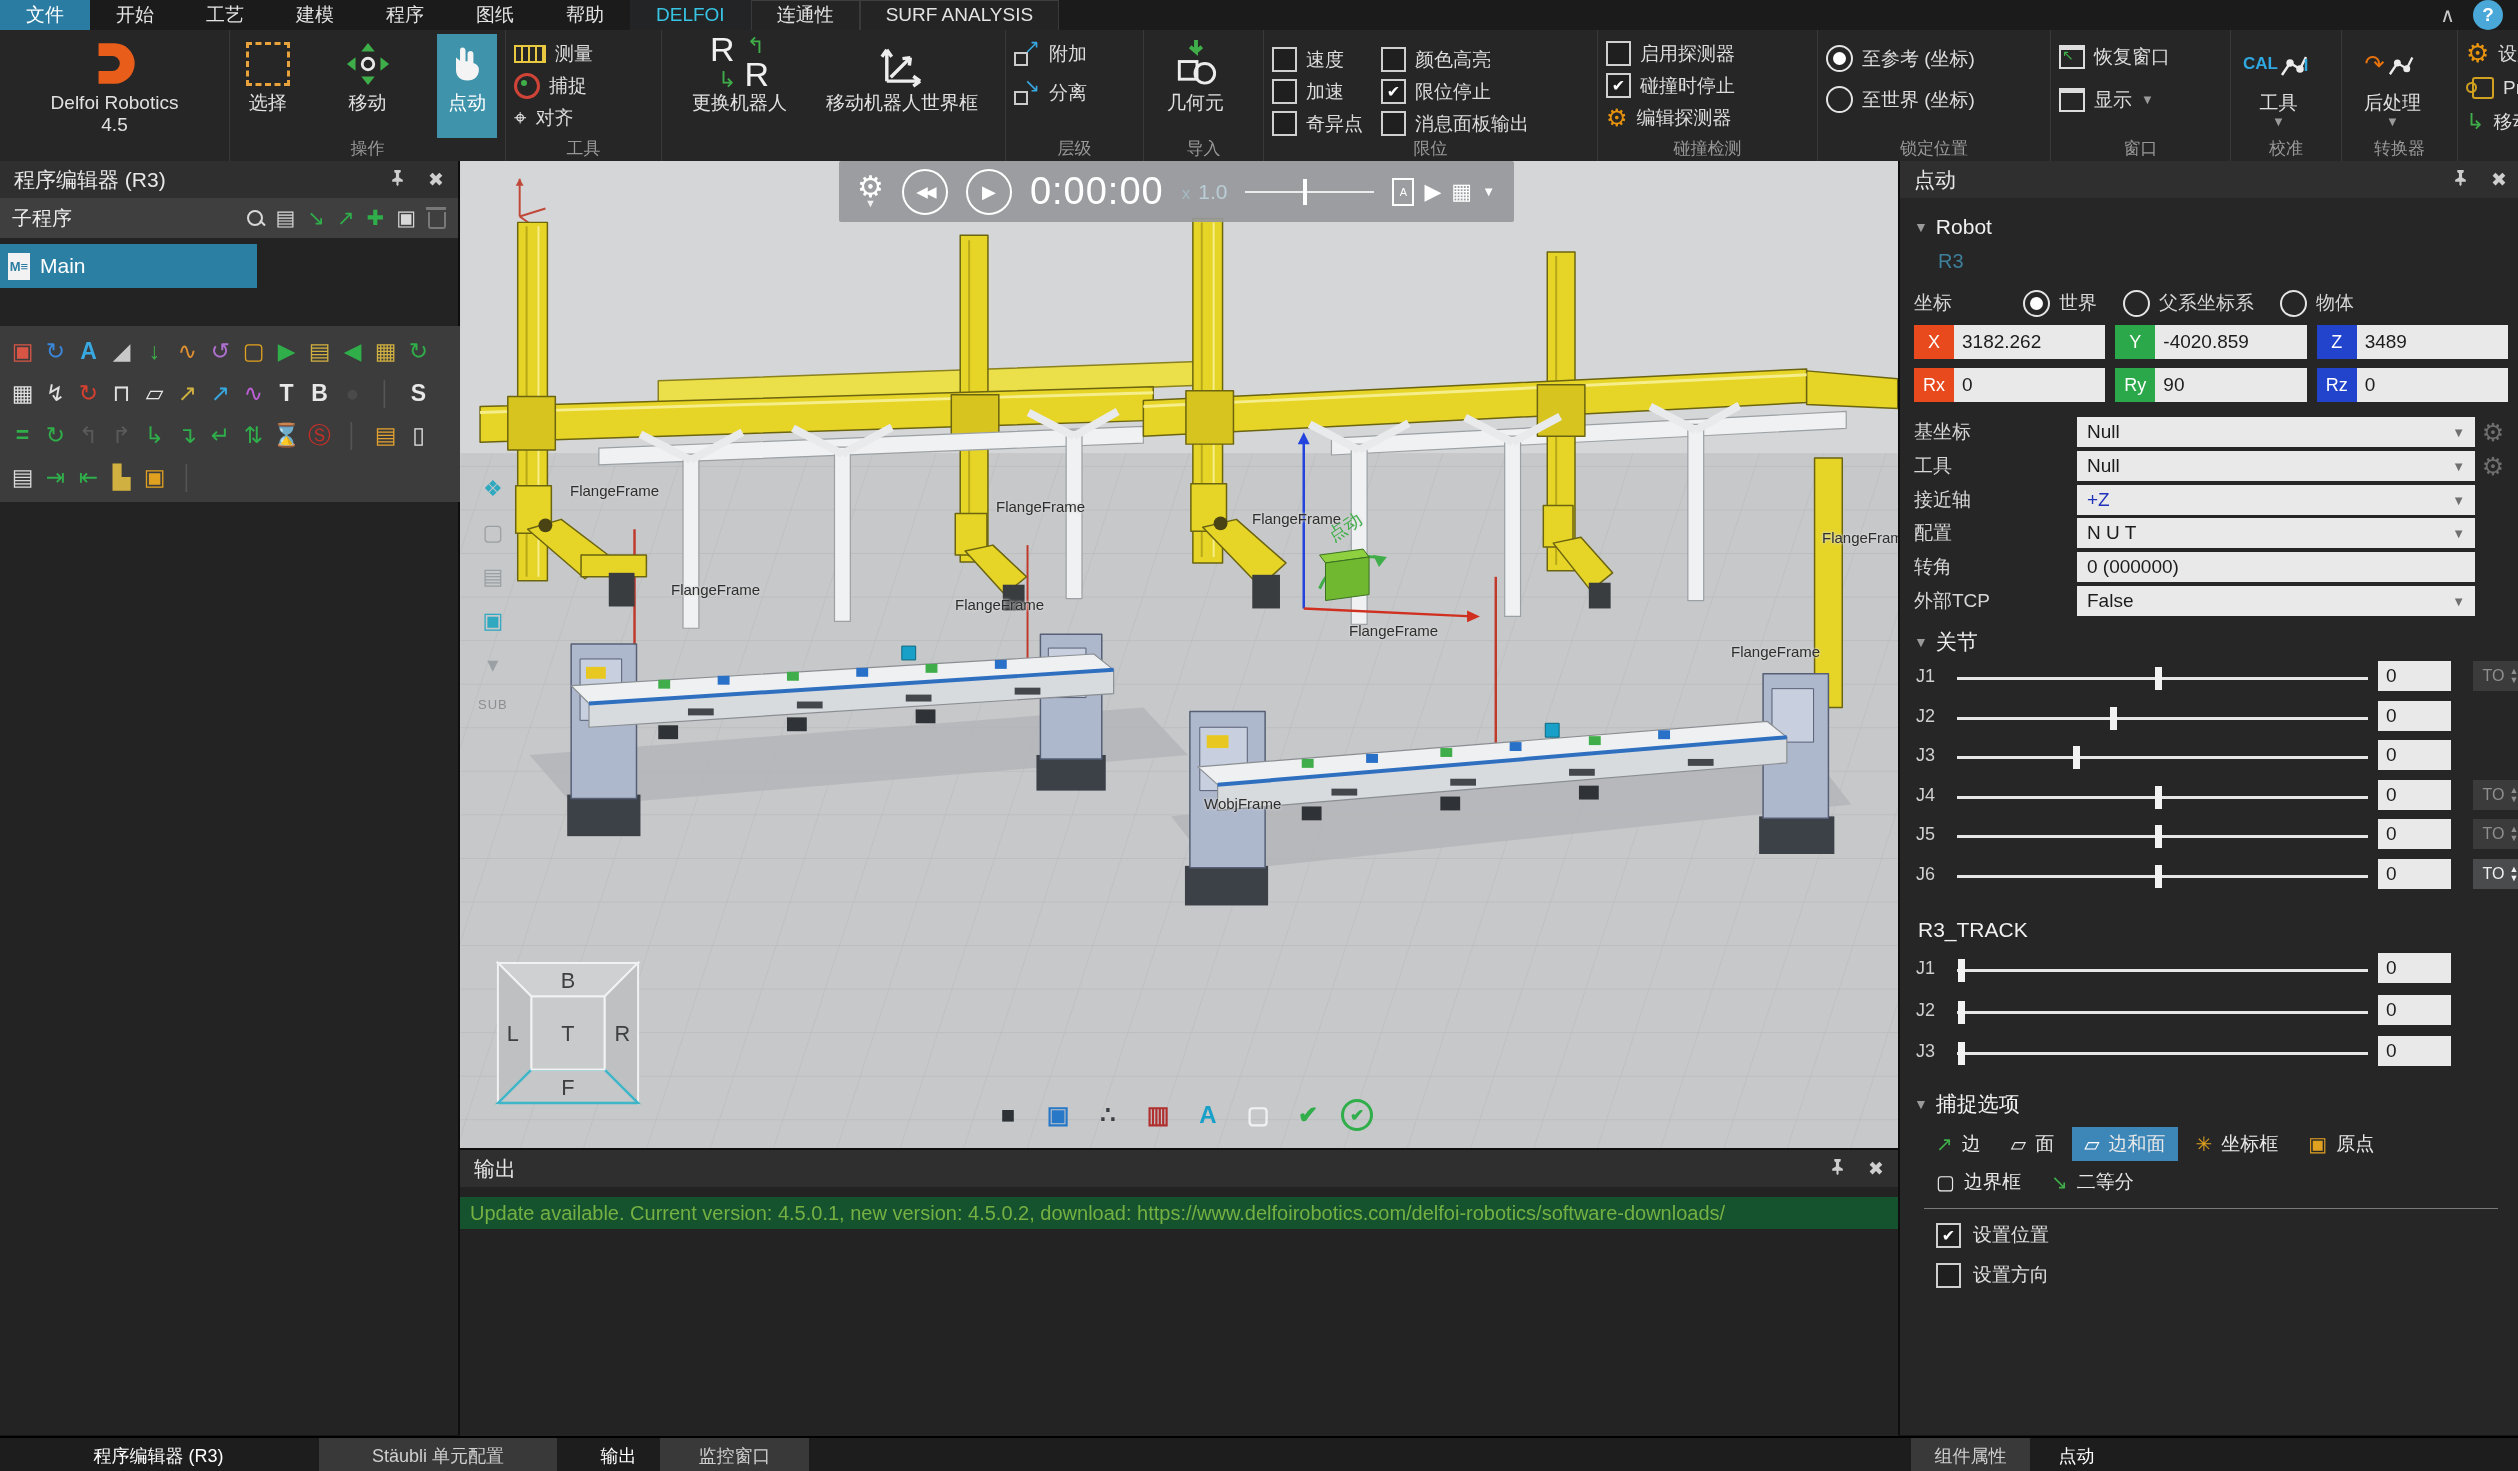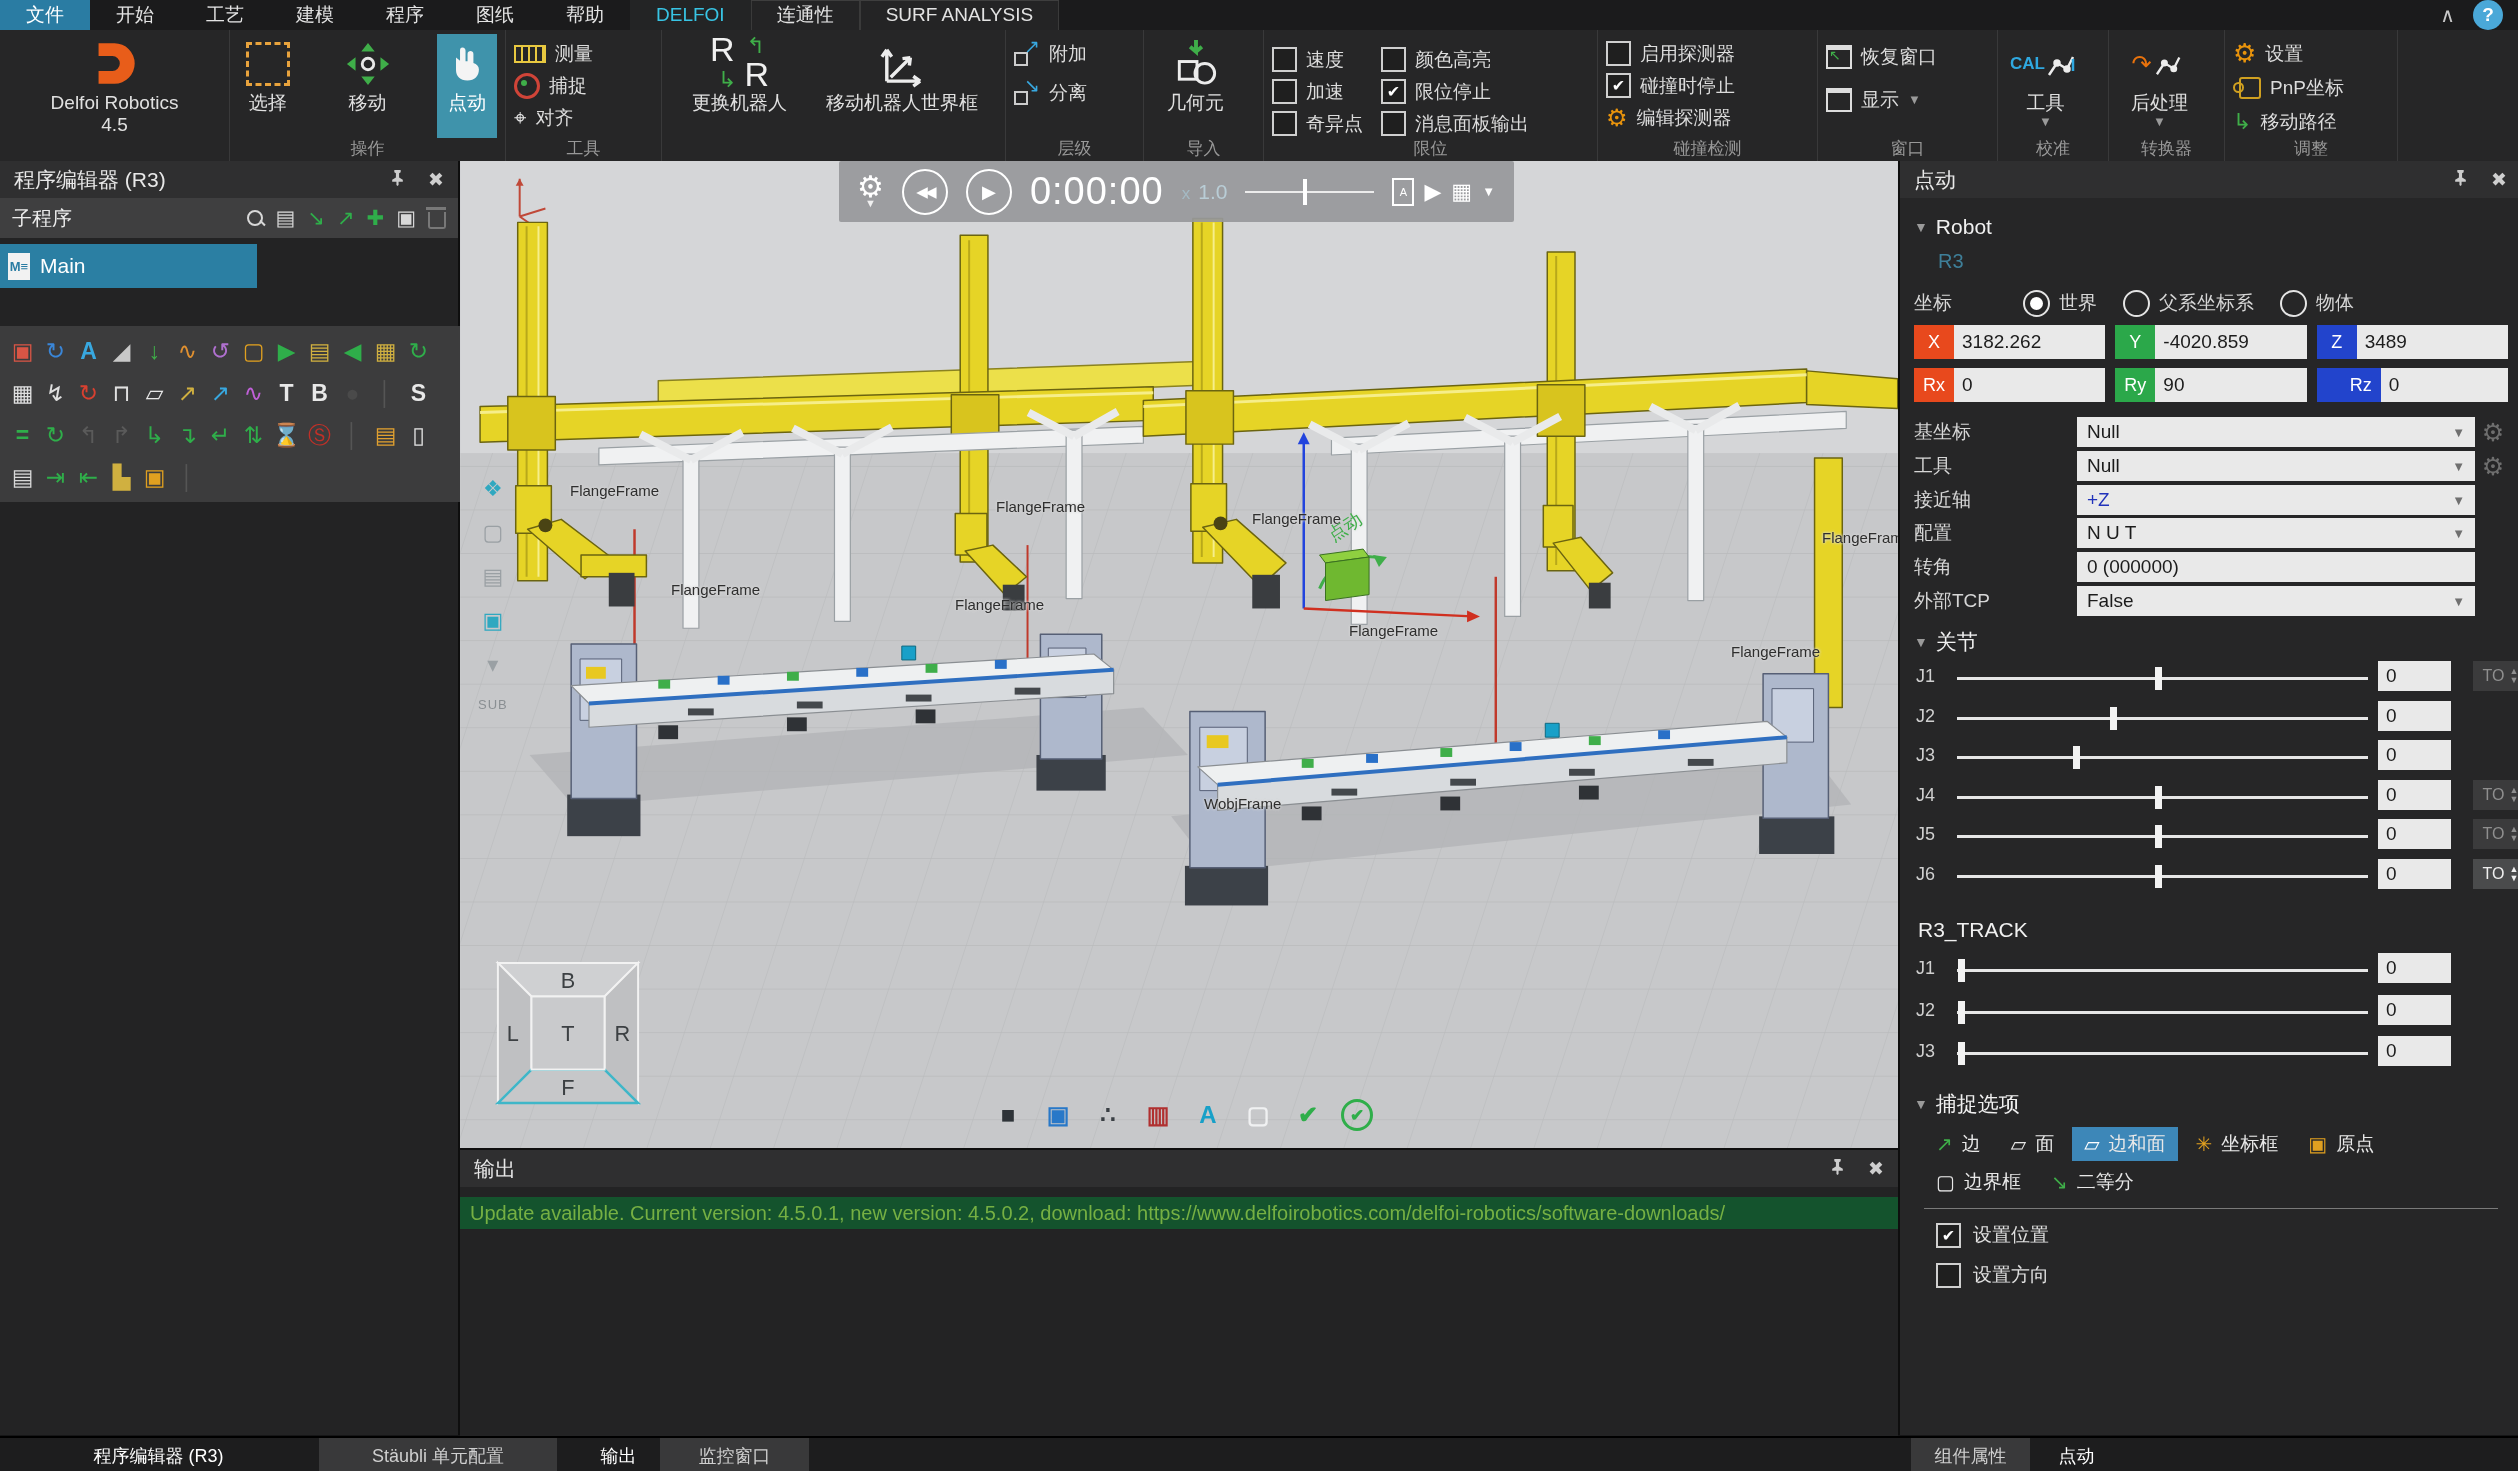--- a/index.html
+++ b/index.html
@@ -321,20 +321,33 @@
             <span>碰撞时停止</span>
           </div>
           <div class="rrow">
             <span class="glyph" style="color: rgb(232, 147, 12); font-size: 24px;">⚙</span>
             <span>编辑探测器</span>
           </div>
         </div>
       <span class="rgroup-label">碰撞检测</span>
     </div>
 
+    <div class="rgroup" style="width:216px;">
+      <div class="rcol" id="lock-col" style="gap:12px;padding-top:10px;">
+          <div class="rrow">
+            <span class="radio sel"></span>
+            <span>至参考 (坐标)</span>
+          </div>
+          <div class="rrow">
+            <span class="radio"></span>
+            <span>至世界 (坐标)</span>
+          </div>
+        </div>
+      <span class="rgroup-label">锁定位置</span>
+    </div>
 
     <div class="rgroup" style="width:163px;">
       <div class="rcol" style="gap:14px;padding-top:8px;">
         <div class="rrow">
           <span class="ic-win restore"></span>
           <span>恢复窗口</span>
         </div>
         <div class="rrow">
           <span class="ic-win"></span>
           <span>显示</span>
@@ -781,21 +794,21 @@
         </span>
         <span class="pose-cell">
           <span class="pose-badge" style="background: rgb(232, 73, 29);">Rx</span>
           <span class="pose-val">0</span>
         </span>
         <span class="pose-cell">
           <span class="pose-badge" style="background: rgb(43, 168, 74);">Ry</span>
           <span class="pose-val">90</span>
         </span>
         <span class="pose-cell">
-          <span class="pose-badge" style="background: rgb(34, 68, 204); padding-left: 24px;">Rz</span>
+          <span class="pose-badge" style="background: rgb(34, 68, 204);">Rz</span>
           <span class="pose-val">0</span>
         </span>
       </div>
 
     <div id="field-rows">
         <div class="fld-row" style="top: 255px;">
           <span class="fld-label">基坐标</span>
           <span class="fld-box">
             <span>Null</span>
             <span class="dd">▼</span>

